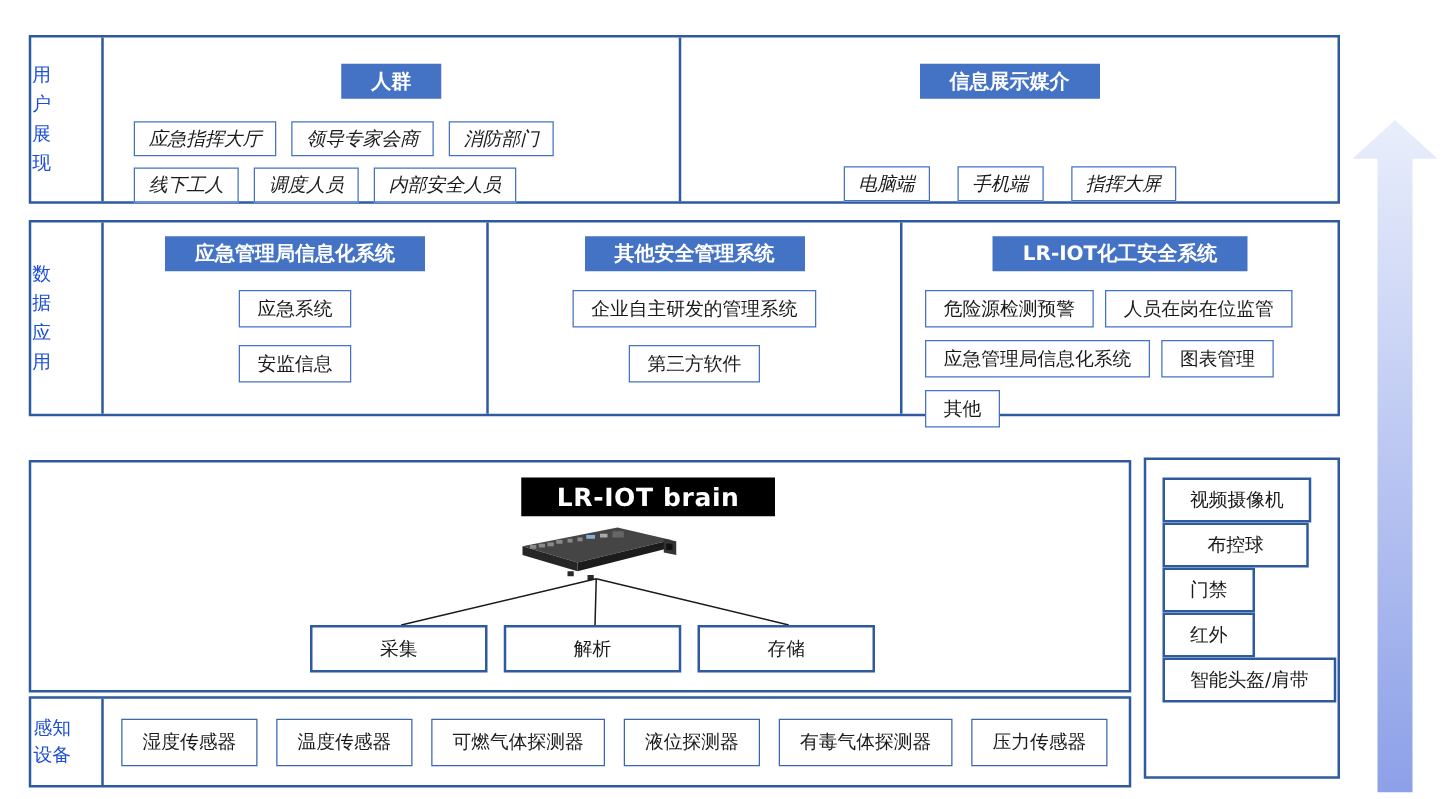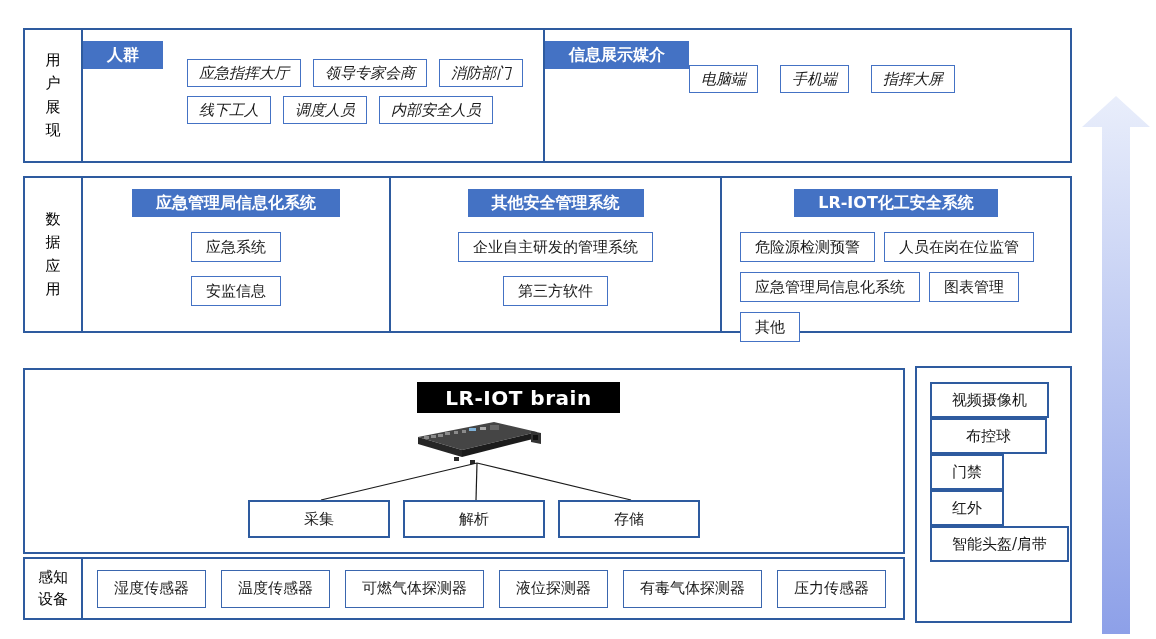--- a/index.html
+++ b/index.html
@@ -20,23 +20,22 @@
     position: absolute;
     border: 2px solid #2e5b9f;
     background: #ffffff;
     display: flex;
   }
   .side-cell {
     flex: 0 0 58px;
     border-right: 2px solid #2e5b9f;
     display: flex;
     align-items: center;
-    justify-content: center;
     font-size: 15px;
-    color: #000000;
+    color: #1d4ed8;
   }
   .side-cell .vtext {
     display: inline-block;
     width: 1.12em;
     word-break: break-all;
     line-height: 1.55;
     text-align: center;
   }
   .side-cell .vtext2 {
     display: inline-block;
@@ -65,22 +64,23 @@
     padding: 0 11px;
     border: 1.5px solid #4472c4;
     background: #fff;
     font-size: 15px;
     white-space: nowrap;
   }
   
   .sec {
     flex: 1 1 auto;
     display: flex;
-    flex-direction: row;
-    padding-top: 11px;
+    flex-direction: column;
+    padding-top: 21px;
+    justify-content: space-between;
   }
   .sec-crowd { flex: 0 0 462px; border-right: 2px solid #2e5b9f; }
   .sec-header-line { display: flex; justify-content: center; }
   .sec-rows { display: flex; flex-direction: column; gap: 9px; margin-top: 18px; }
   .sec-row { display: flex; gap: 12px; padding-left: 24px; font-style: italic; }
   .sec-row.centered { padding-left: 0; justify-content: center; gap: 22px; }
   .sec-media .sec-rows { margin-top: 24px; }
   
   .col {
     flex: 1 1 auto;
@@ -133,21 +133,21 @@
     justify-content: center;
     font-size: 15px;
   }
   .func-0 { left: 223px; }
   .func-1 { left: 378px; }
   .func-2 { left: 533px; }
   
   .sensor-row {
     position: absolute;
     left: 23px; top: 557px;
-    width: 882px; height: 63px;
+    width: 882px; height: 73px;
     border: 2px solid #2e5b9f;
     display: flex;
     background: #fff;
   }
   .sensor-items {
     flex: 1 1 auto;
     display: flex;
     align-items: center;
     gap: 15px;
     padding-left: 14px;

